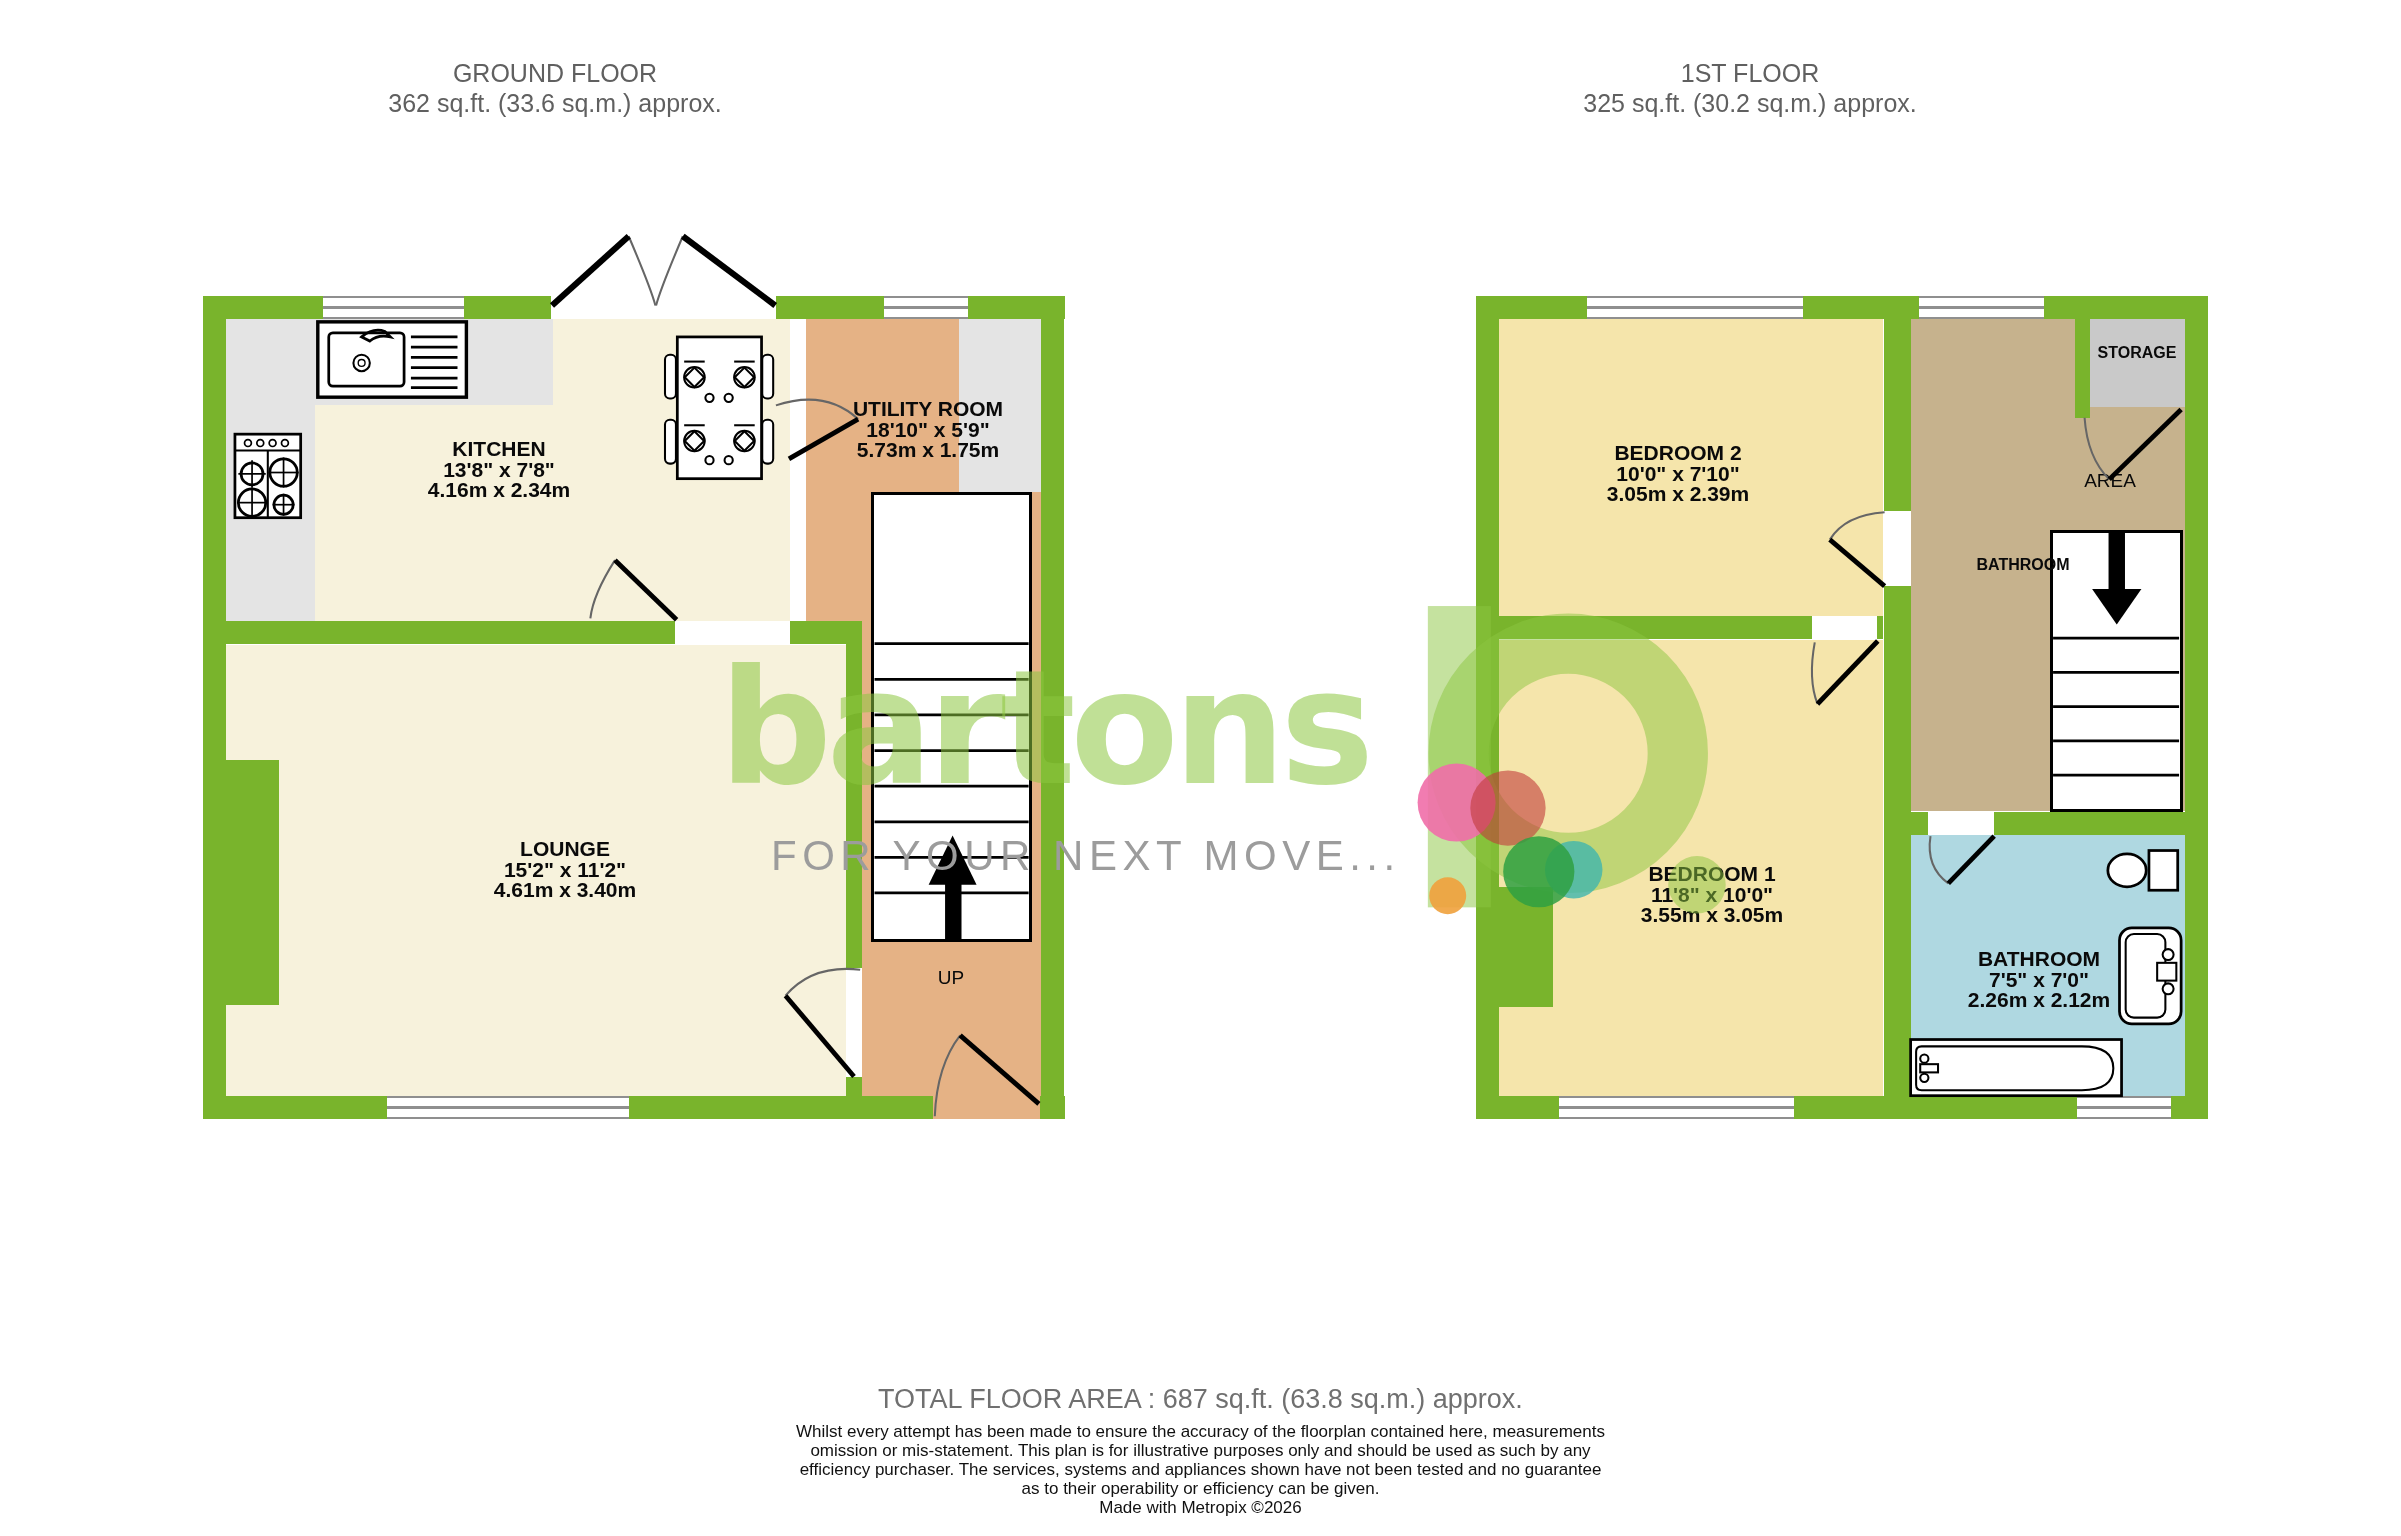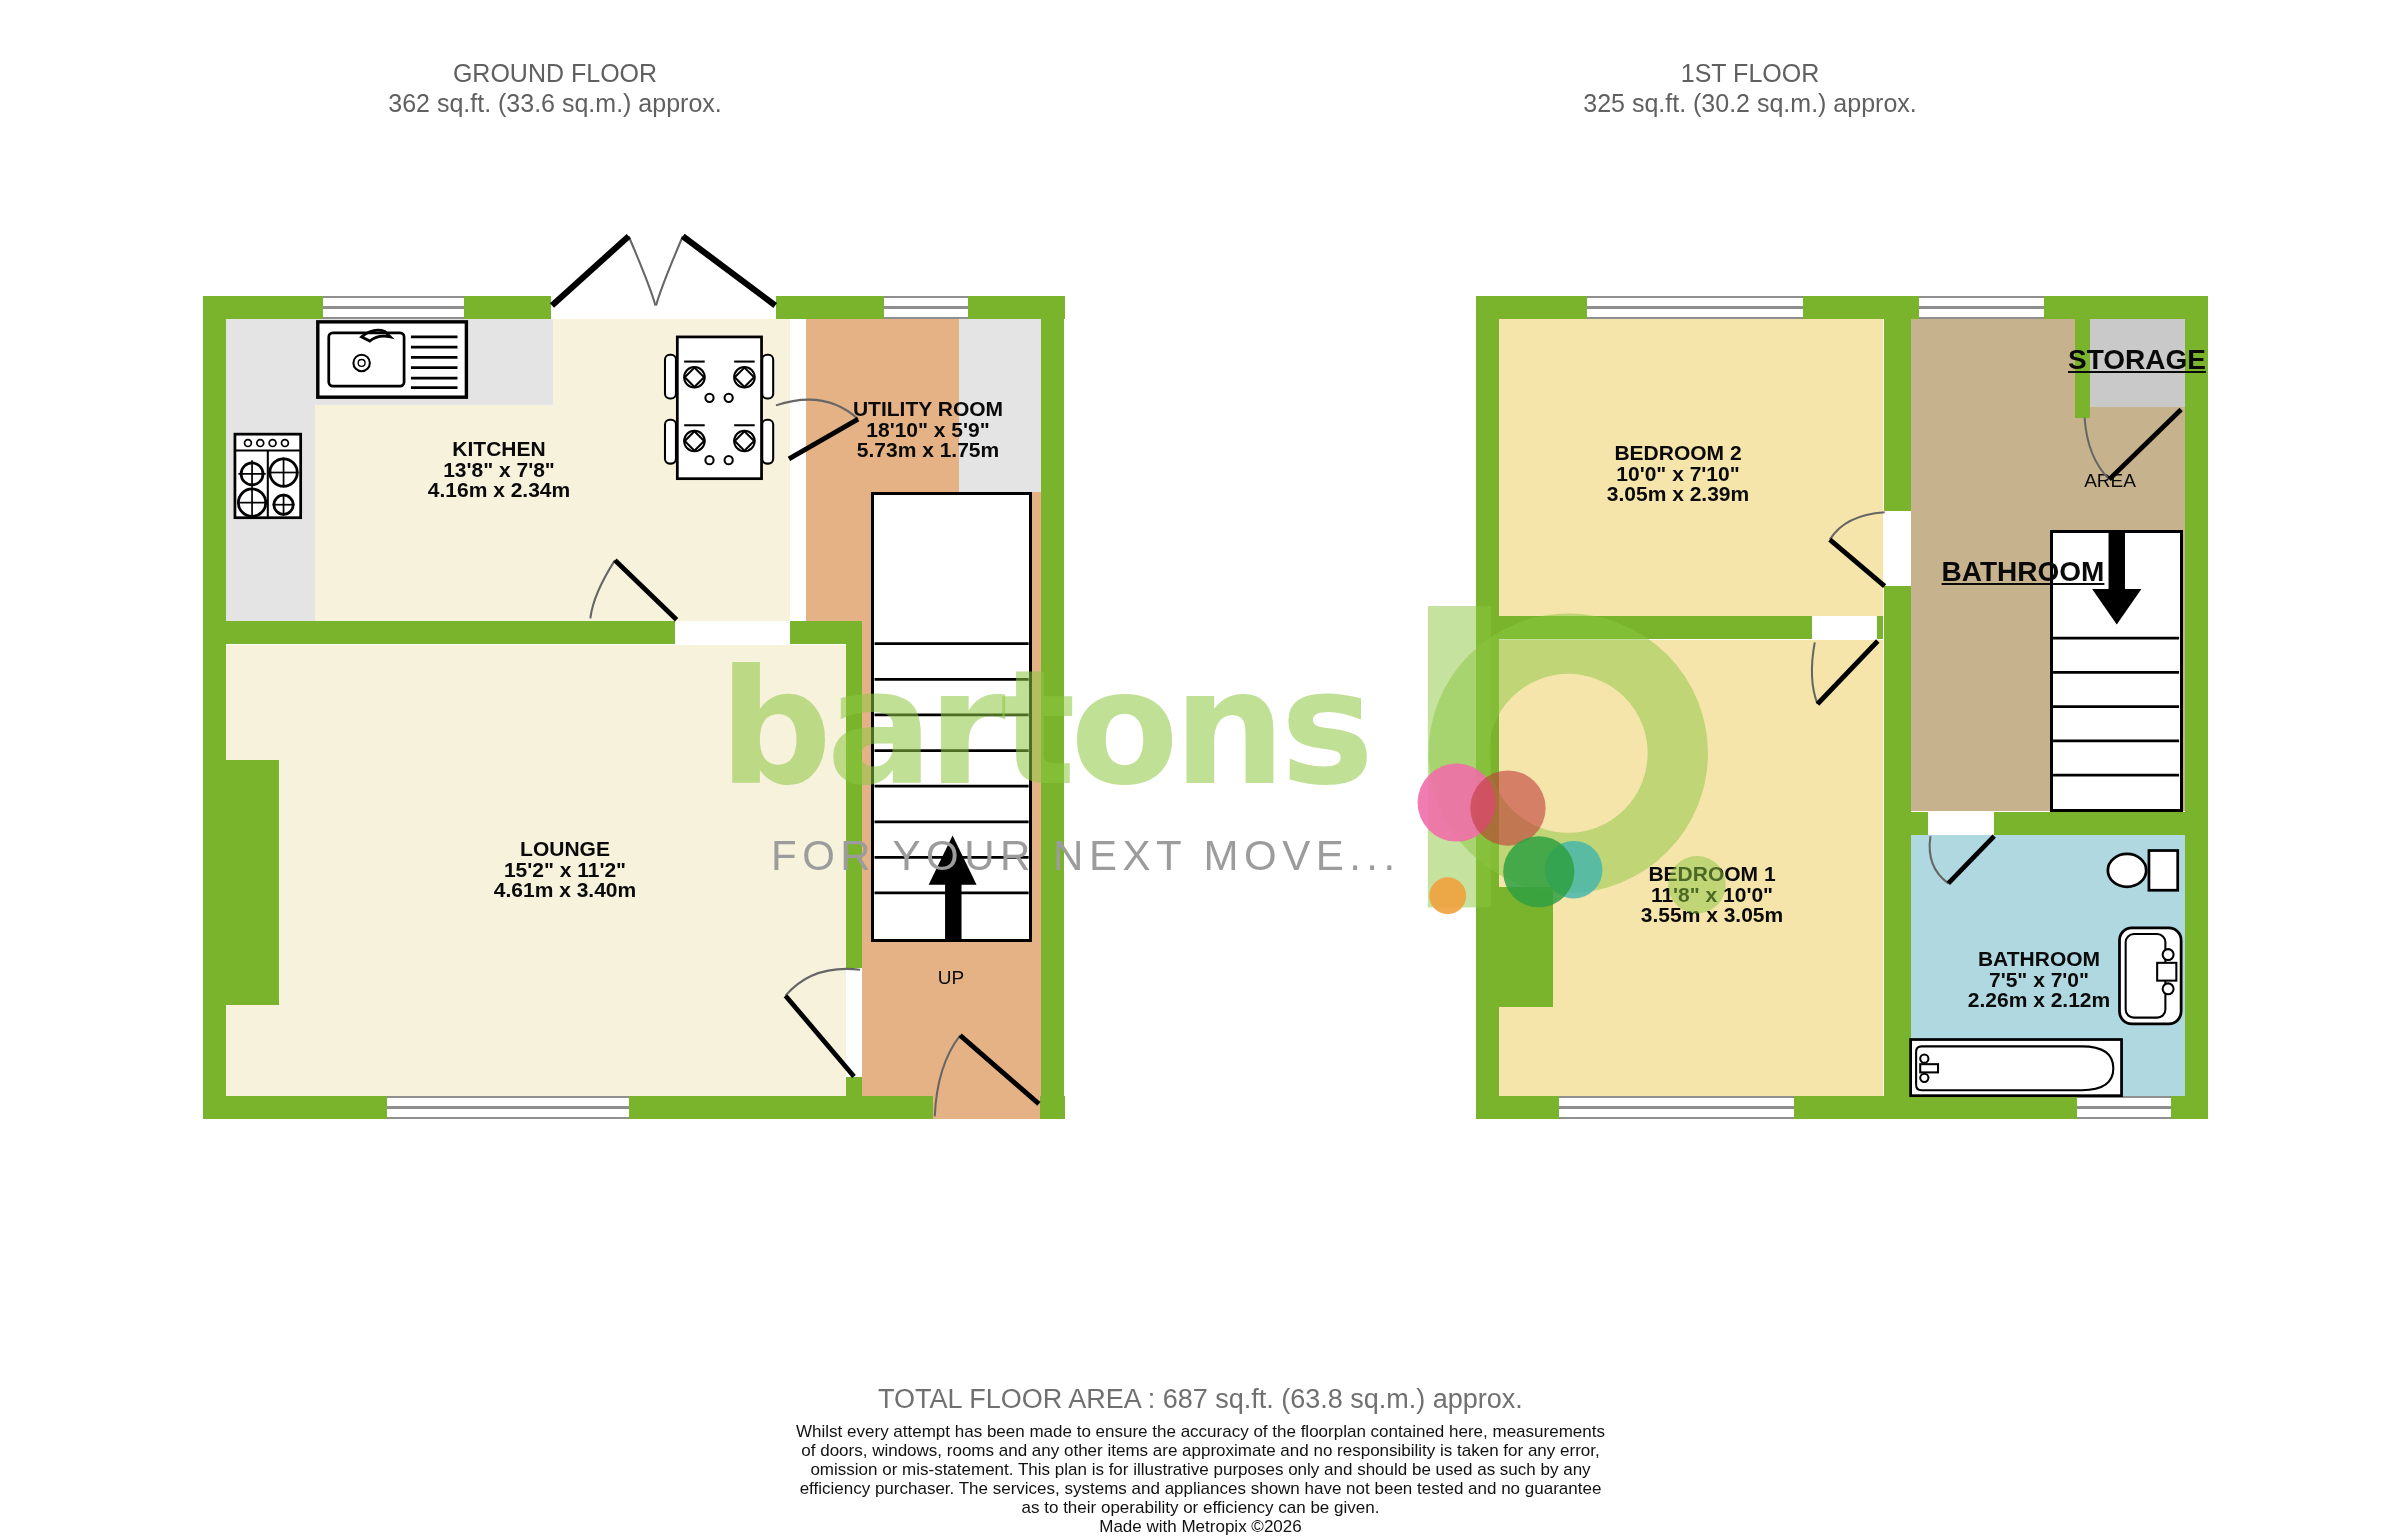--- a/index.html
+++ b/index.html
@@ -11,21 +11,21 @@
           border-bottom:2.7px solid #8F8F8F;box-sizing:border-box;}
   .window .mid{position:absolute;left:0;right:0;top:50%;height:2.7px;margin-top:-1.4px;background:#8F8F8F;}
   .opening{position:absolute;background:#fff;}
   .stairs{position:absolute;background:#fff;border:3.4px solid #000;box-sizing:border-box;}
   .plan-title{position:absolute;transform:translateX(-50%);text-align:center;color:#606060;
               font-size:25px;line-height:30px;white-space:nowrap;}
   .room-label{position:absolute;transform:translateX(-50%);text-align:center;font-weight:bold;
               color:#0a0a0a;font-size:21px;line-height:20.5px;white-space:nowrap;}
   .small-label{position:absolute;transform:translateX(-50%);color:#0a0a0a;font-size:19px;
                white-space:nowrap;}
-  .small-label.bold{font-weight:bold;font-size:28px;text-decoration:underline;}
+  .small-label.bold{font-weight:bold;font-size:16px;}
   svg.overlay{position:absolute;left:0;top:0;}
   #brand{position:absolute;left:719px;top:649px;font-family:"DejaVu Sans",sans-serif;
          font-weight:bold;font-size:158px;line-height:158px;letter-spacing:-5.5px;
          color:rgba(140,198,63,0.55);white-space:nowrap;}
   #tagline{position:absolute;left:771px;top:832px;font-size:42px;letter-spacing:5.5px;
            color:#9C9C9C;white-space:nowrap;}
   #footer{position:absolute;left:50%;transform:translateX(-50%);top:1384px;text-align:center;}
   #footer .total{font-size:27px;color:#707070;margin-bottom:6.8px;white-space:nowrap;}
   #footer .line{font-size:17px;line-height:19px;color:#111;white-space:nowrap;}
 </style>
@@ -327,21 +327,20 @@
       <circle cx="2114" cy="1308" r="27" fill="#F0A13C" opacity="0.9"></circle>
     </g>
   </svg>
 
   <div id="brand">bartons</div>
   <div id="tagline">FOR YOUR NEXT MOVE...</div>
 
   <div id="footer">
     <div class="total">TOTAL FLOOR AREA : 687 sq.ft. (63.8 sq.m.) approx.</div>
     <div class="line">Whilst every attempt has been made to ensure the accuracy of the floorplan contained here, measurements</div>
-    <div class="line">of doors, windows, rooms and any other items are approximate and no responsibility is taken for any error,</div>
     <div class="line">omission or mis-statement. This plan is for illustrative purposes only and should be used as such by any</div>
     <div class="line">efficiency purchaser. The services, systems and appliances shown have not been tested and no guarantee</div>
     <div class="line">as to their operability or efficiency can be given.</div>
     <div class="line">Made with Metropix ©2026</div>
   </div>
 
 </div>
 
 
 </body></html>

